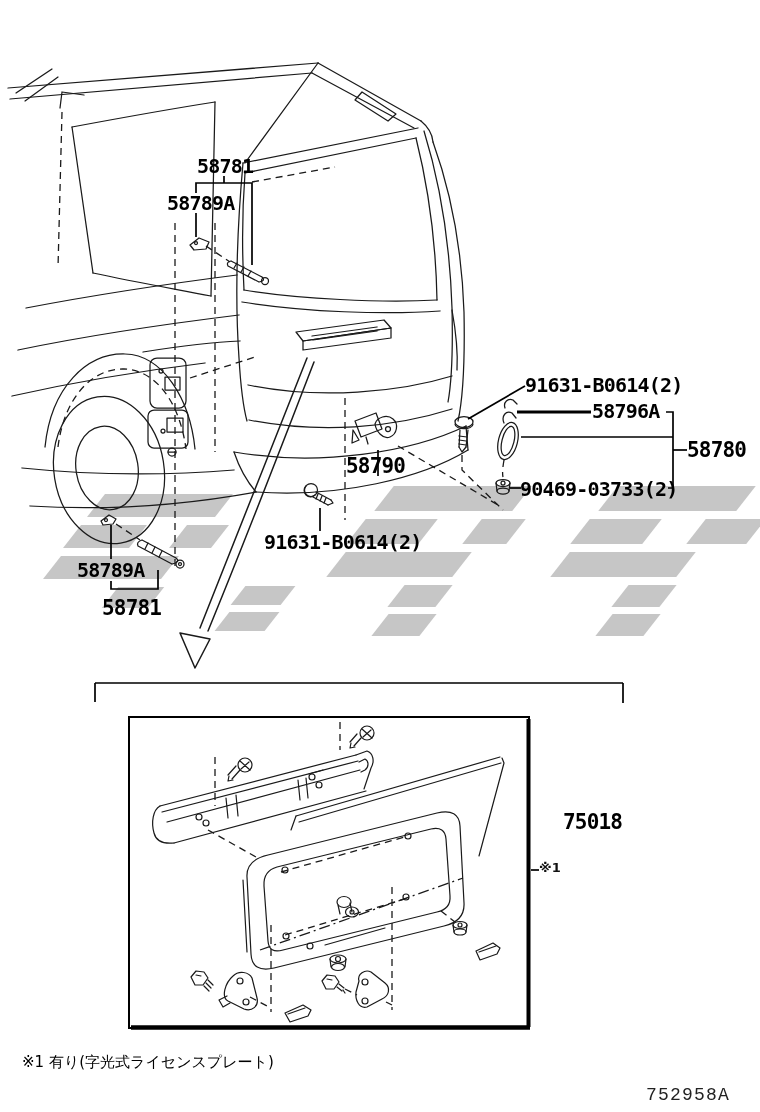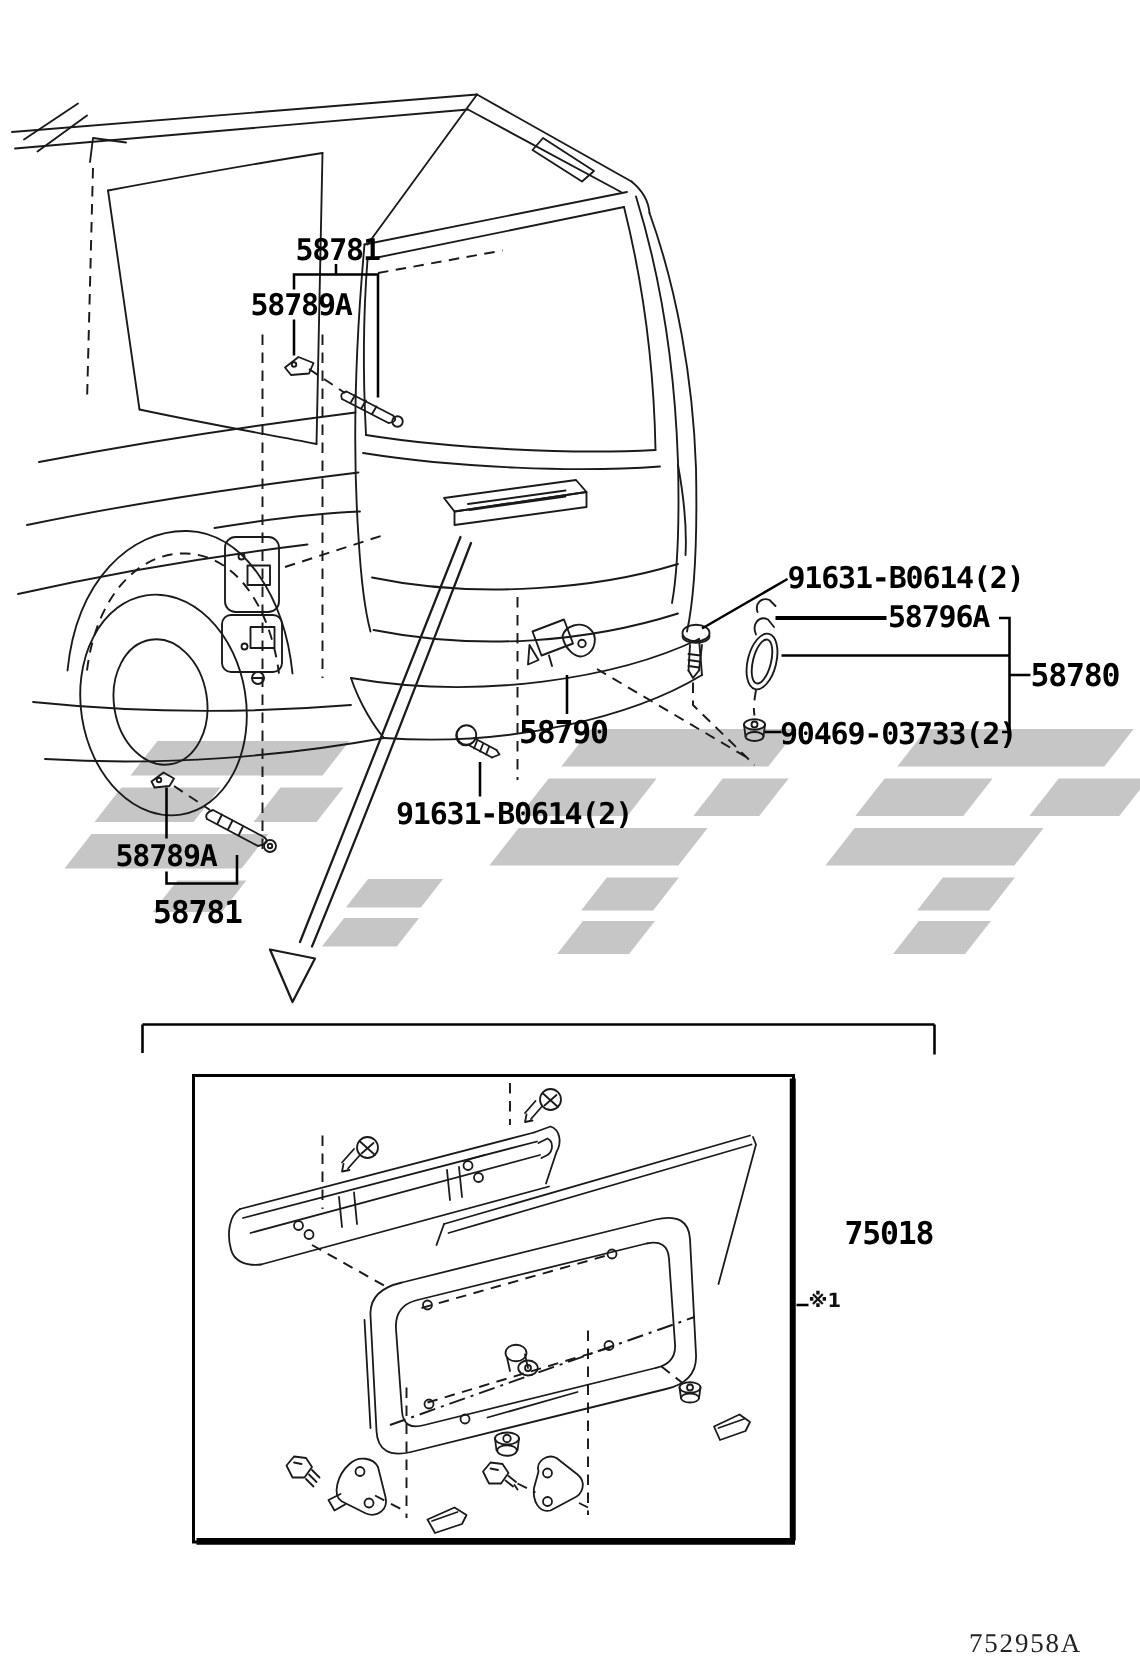--- a/index.html
+++ b/index.html
@@ -21,21 +21,21 @@
   .ref-mark{
     position:absolute;font-family:"DejaVu Sans",sans-serif;font-weight:700;
     font-size:13px;line-height:14px;color:#111;white-space:nowrap;
   }
   .footnote{
     position:absolute;left:22px;top:1053px;font-size:15px;line-height:18px;
     color:#000;font-family:"DejaVu Sans","Liberation Sans",sans-serif;white-space:nowrap;
   }
   .docnum{
     position:absolute;left:646px;top:1086px;
-    font-family:Liberation Serif, serif;
+    font-family:Liberation Mono, monospace;
     font-size:18px;line-height:18px;letter-spacing:1.2px;color:#222;white-space:nowrap;
   }
 </style>
 </head>
 <body>
 
 <div id="stage">
 
   <div>
 
@@ -331,23 +331,24 @@
       <path d="M441,911 L455,922"></path>
     </g>
   </svg>
 
   <div class="pn" style="left:197px;top:156px;">58781</div>
   <div class="pn" style="left:167px;top:193px;">58789A</div>
   <div class="pn" style="left:525px;top:375px;">91631-B0614(2)</div>
   <div class="pn" style="left:592px;top:401px;">58796A</div>
   <div class="pn pn-big" style="left:687px;top:440px;">58780</div>
   <div class="pn" style="left:520px;top:479px;">90469-03733(2)</div>
-  <div class="pn pn-big" style="left:346px;top:478px;">58790</div>
+  <div class="pn pn-big" style="left:346px;top:456px;">58790</div>
   <div class="pn" style="left:264px;top:532px;">91631-B0614(2)</div>
   <div class="pn" style="left:77px;top:560px;">58789A</div>
   <div class="pn pn-big" style="left:102px;top:598px;">58781</div>
 
   <span class="ref-mark" style="left:539px;top:861px;">※1</span>
   <div class="pn pn-big" style="left:563px;top:812px;">75018</div>
 
+  <div class="footnote">※1 有り(字光式ライセンスプレート)</div>
   <div class="docnum">752958A</div>
 
 </div>
 
 </body></html>

